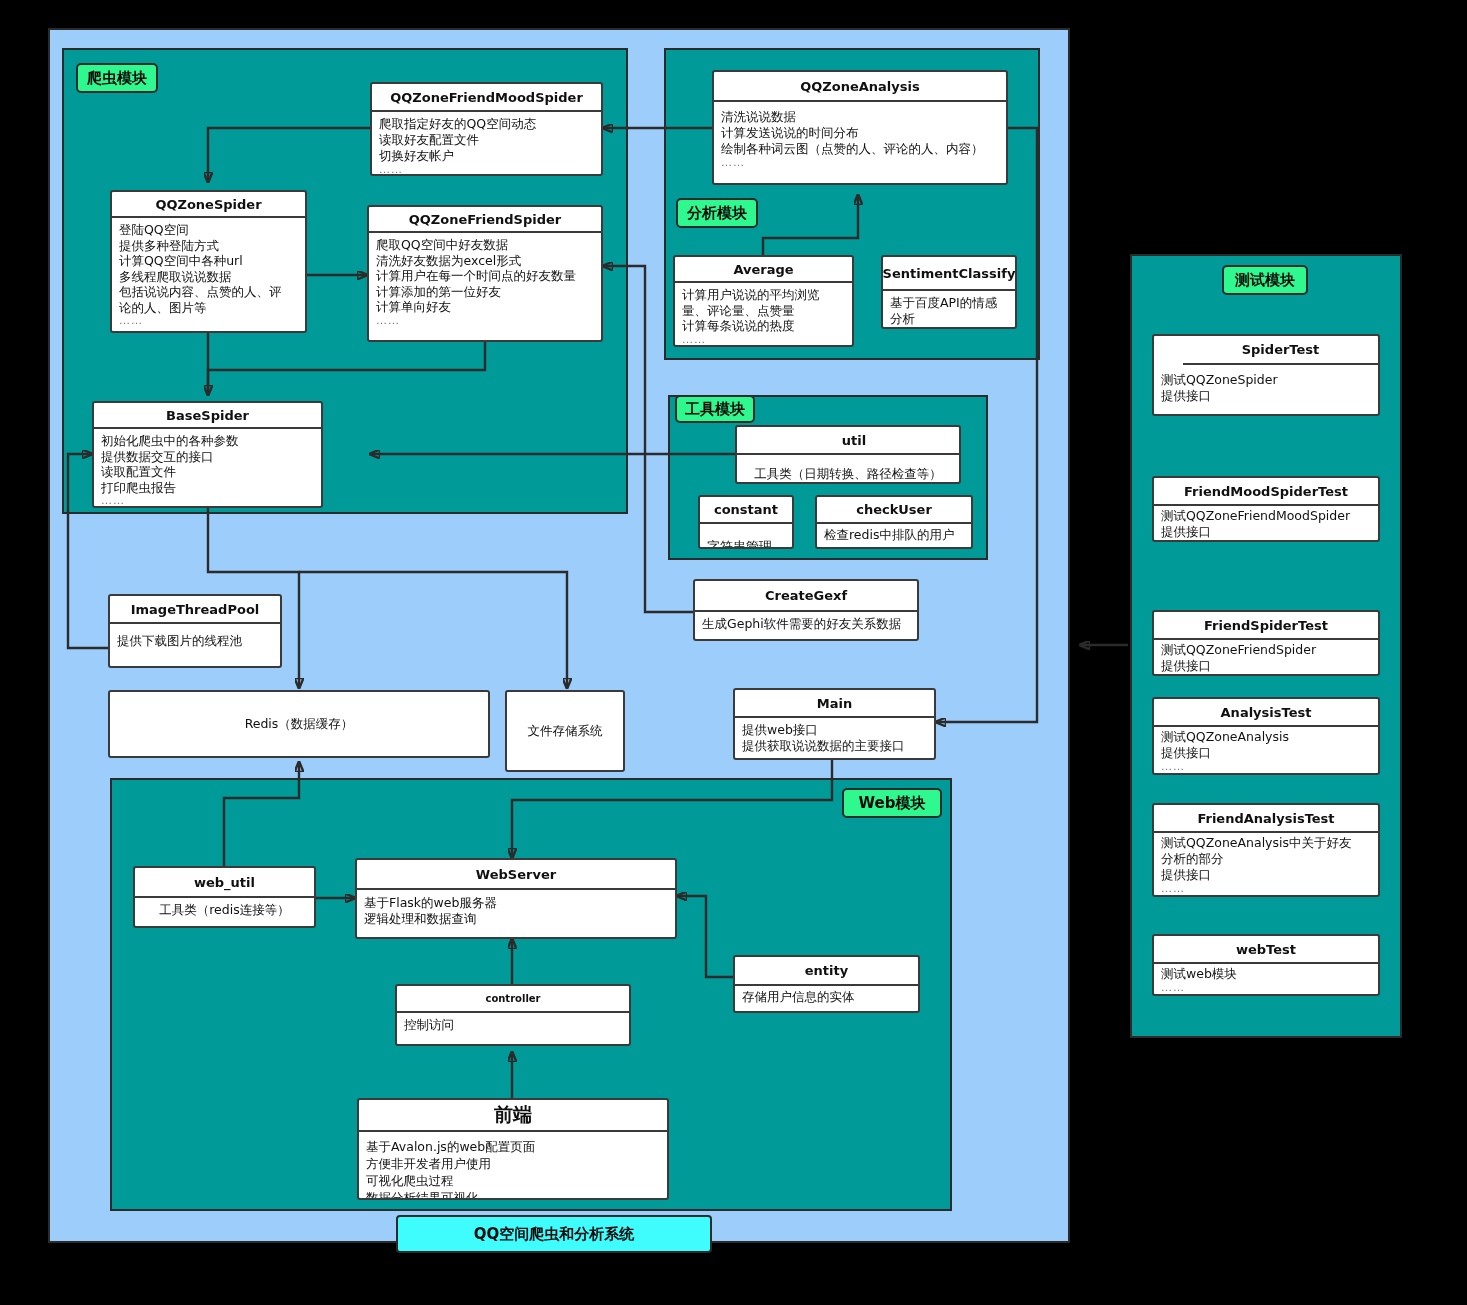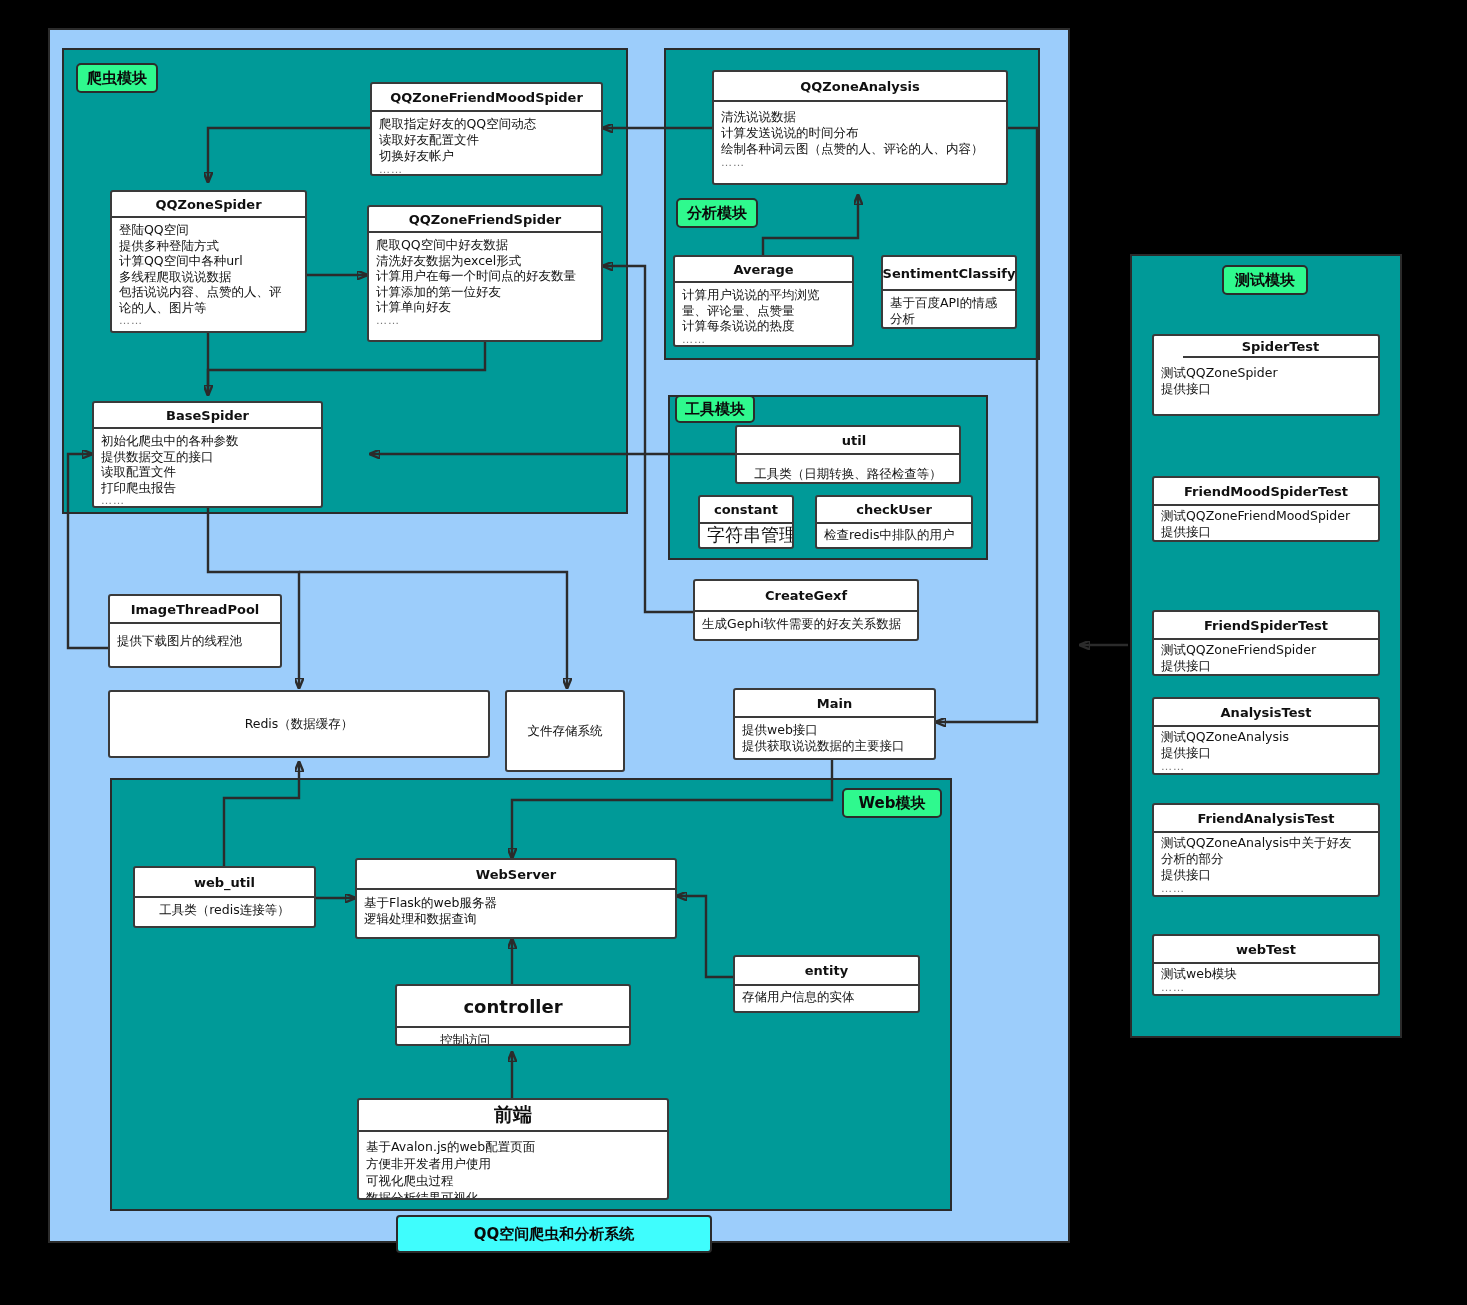--- a/index.html
+++ b/index.html
@@ -185,21 +185,21 @@
 
   <div class="cls" style="left:735px;top:425px;width:226px;height:59px;">
     <div class="hd" style="height:28px;font-size:13px;padding-left:12px;">util</div>
     <div class="bd" style="font-size:12.5px;line-height:15.5px;text-align:center;padding-top:11px;">
       <div>工具类（日期转换、路径检查等）</div>
     </div>
   </div>
 
   <div class="cls" style="left:698px;top:495px;width:96px;height:54px;">
     <div class="hd" style="height:27px;font-size:13px;">constant</div>
-    <div class="bd" style="font-size:18px;line-height:15.5px;padding-top:3px;">
+    <div class="bd" style="font-size:13px;line-height:15.5px;padding-top:15px;">
       <div>字符串管理</div>
     </div>
   </div>
 
   <div class="cls" style="left:815px;top:495px;width:158px;height:54px;">
     <div class="hd" style="height:27px;font-size:13px;">checkUser</div>
     <div class="bd" style="font-size:12.5px;line-height:15.5px;padding-top:3px;">
       <div>检查redis中排队的用户</div>
     </div>
   </div>
@@ -237,22 +237,22 @@
 
   <div class="cls" style="left:355px;top:858px;width:322px;height:81px;">
     <div class="hd" style="height:30px;font-size:13px;">WebServer</div>
     <div class="bd" style="font-size:12.5px;line-height:16px;padding-top:5px;">
       <div>基于Flask的web服务器</div>
       <div>逻辑处理和数据查询</div>
     </div>
   </div>
 
   <div class="cls" style="left:395px;top:984px;width:236px;height:62px;">
-    <div class="hd" style="height:42px;font-size:18px;">controller</div>
-    <div class="bd" style="font-size:12.5px;line-height:15.5px;padding-top:4px;margin-left:36px;">
+    <div class="hd" style="height:27px;font-size:10px;">controller</div>
+    <div class="bd" style="font-size:12.5px;line-height:15.5px;padding-top:4px;">
       <div>控制访问</div>
     </div>
   </div>
 
   <div class="cls" style="left:733px;top:955px;width:187px;height:58px;">
     <div class="hd" style="height:29px;font-size:13px;">entity</div>
     <div class="bd" style="font-size:12.5px;line-height:15.5px;padding-top:3px;">
       <div>存储用户信息的实体</div>
     </div>
   </div>
@@ -261,21 +261,21 @@
     <div class="hd" style="height:32px;font-size:19px;">前端</div>
     <div class="bd" style="font-size:12.5px;line-height:17px;padding-top:6px;">
       <div>基于Avalon.js的web配置页面</div>
       <div>方便非开发者用户使用</div>
       <div>可视化爬虫过程</div>
       <div>数据分析结果可视化</div>
     </div>
   </div>
 
   <div class="cls" style="left:1152px;top:334px;width:228px;height:82px;">
-    <div class="hd" style="height:22px;font-size:13px;margin-left:29px;">SpiderTest</div>
+    <div class="hd" style="height:29px;font-size:13px;margin-left:29px;">SpiderTest</div>
     <div class="bd" style="font-size:12.5px;line-height:16px;padding-top:7px;">
       <div>测试QQZoneSpider</div>
       <div>提供接口</div>
     </div>
   </div>
 
   <div class="cls" style="left:1152px;top:476px;width:228px;height:66px;">
     <div class="hd" style="height:28px;font-size:13px;">FriendMoodSpiderTest</div>
     <div class="bd" style="font-size:12.5px;line-height:16px;padding-top:2px;">
       <div>测试QQZoneFriendMoodSpider</div>

